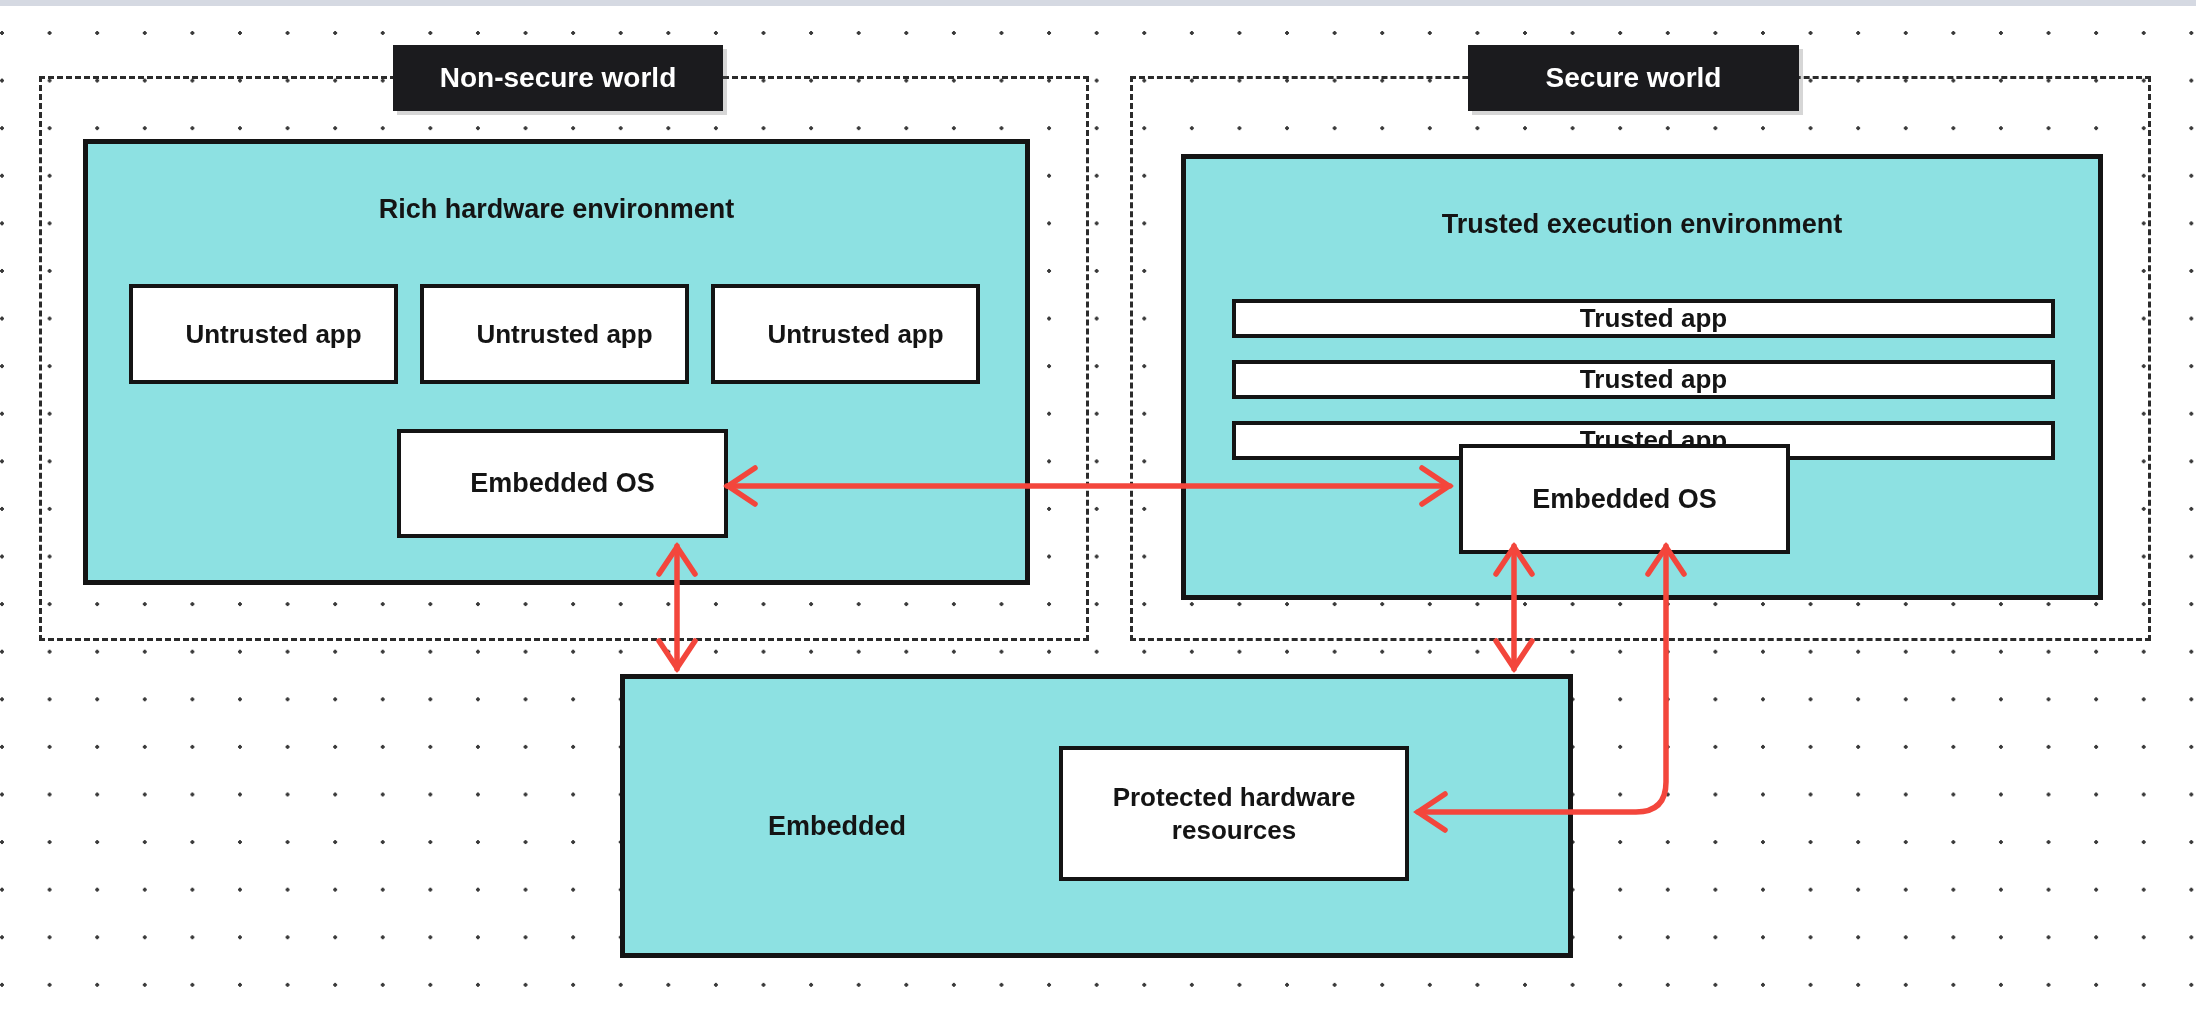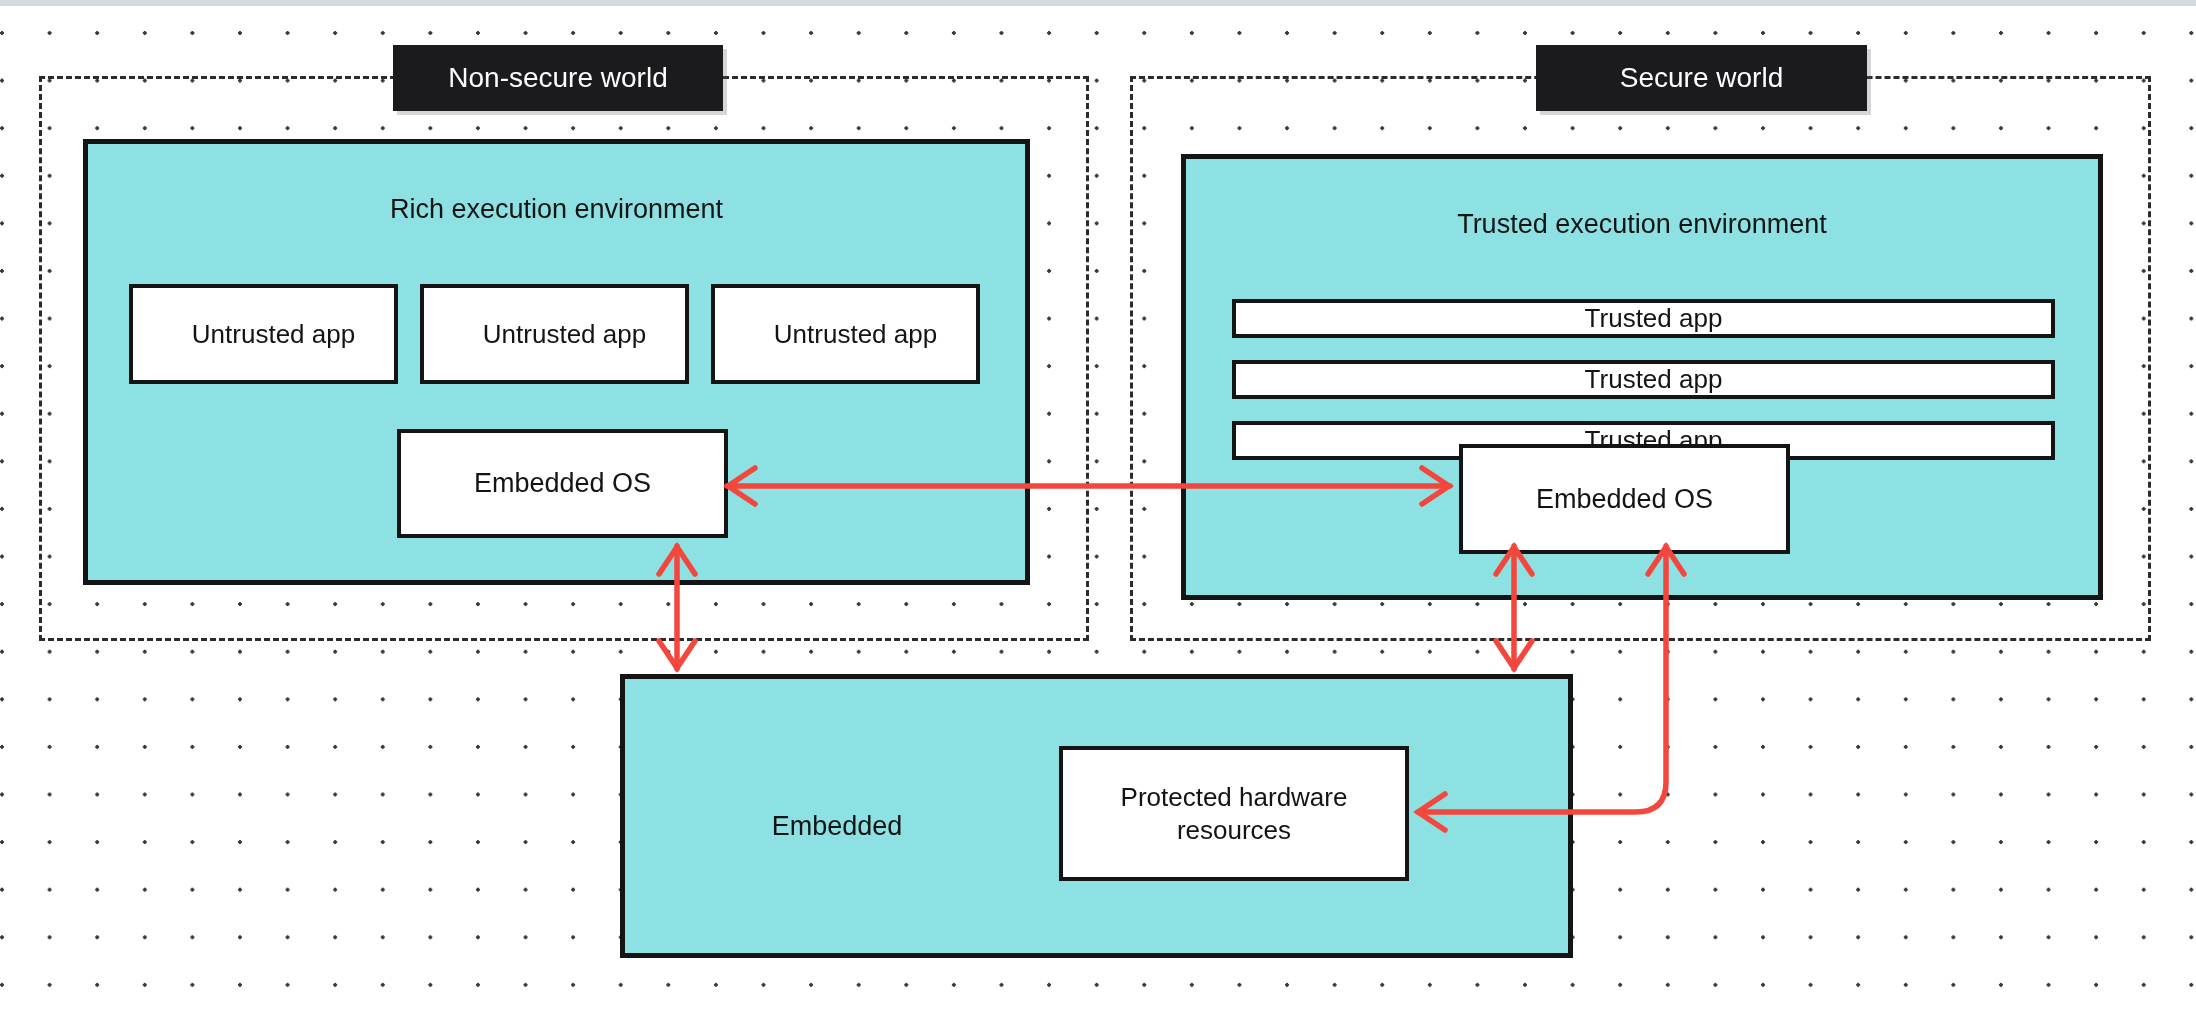--- a/index.html
+++ b/index.html
@@ -12,21 +12,21 @@
     --label-fg:#ffffff;
     --text:#141414;
     --arrow:#f3463c;
   }
   html,body{margin:0;padding:0;background:#fff;}
   #canvas{
     position:relative;
     width:2196px;height:1030px;
     overflow:hidden;
     font-family:"Liberation Sans","DejaVu Sans",sans-serif;
-    font-weight:400;
+    font-weight:700;
     color:var(--text);
     background-color:var(--bg);
     background-image:radial-gradient(circle, var(--dot) 1.6px, rgba(0,0,0,0) 1.9px);
     background-size:47.6px 47.6px;
     background-position:-21.8px 9.2px;
   }
   .top-strip{
     position:absolute;left:0;top:0;width:100%;height:6px;
     background:var(--strip);
   }
@@ -41,21 +41,21 @@
   .world-label{
     position:absolute;
     background:var(--label-bg);
     color:var(--label-fg);
     display:flex;align-items:center;justify-content:center;
     font-size:28px;
     box-shadow:4px 4px 0 rgba(90,90,90,0.25);
     z-index:3;
   }
   .world-label.left{left:393px;top:45px;width:330px;height:66px;}
-  .world-label.right{left:1536px;top:45px;width:331px;height:66px;}
+  .world-label.right{left:1468px;top:45px;width:331px;height:66px;}
   .env{
     position:absolute;
     background:var(--teal);
     border:5px solid var(--ink);
     box-sizing:border-box;
     z-index:2;
   }
   .env.ree{left:83px;top:139px;width:947px;height:446px;}
   .env.tee{left:1181px;top:154px;width:922px;height:446px;}
   .env-title{
@@ -131,21 +131,21 @@
   <div class="world-label left">
     <span>Non-secure world</span>
   </div>
 
   <div class="world right"></div>
   <div class="world-label right">
     <span>Secure world</span>
   </div>
 
   <div class="env ree">
-    <div class="env-title">Rich execution environment</div>
+    <div class="env-title">Rich hardware environment</div>
     <div class="app-row">
       <div class="app-box">Untrusted app</div>
       <div class="app-box">Untrusted app</div>
       <div class="app-box">Untrusted app</div>
     </div>
     <div class="os-box">Embedded OS</div>
   </div>
 
   <div class="env tee">
     <div class="env-title">Trusted execution environment</div>

